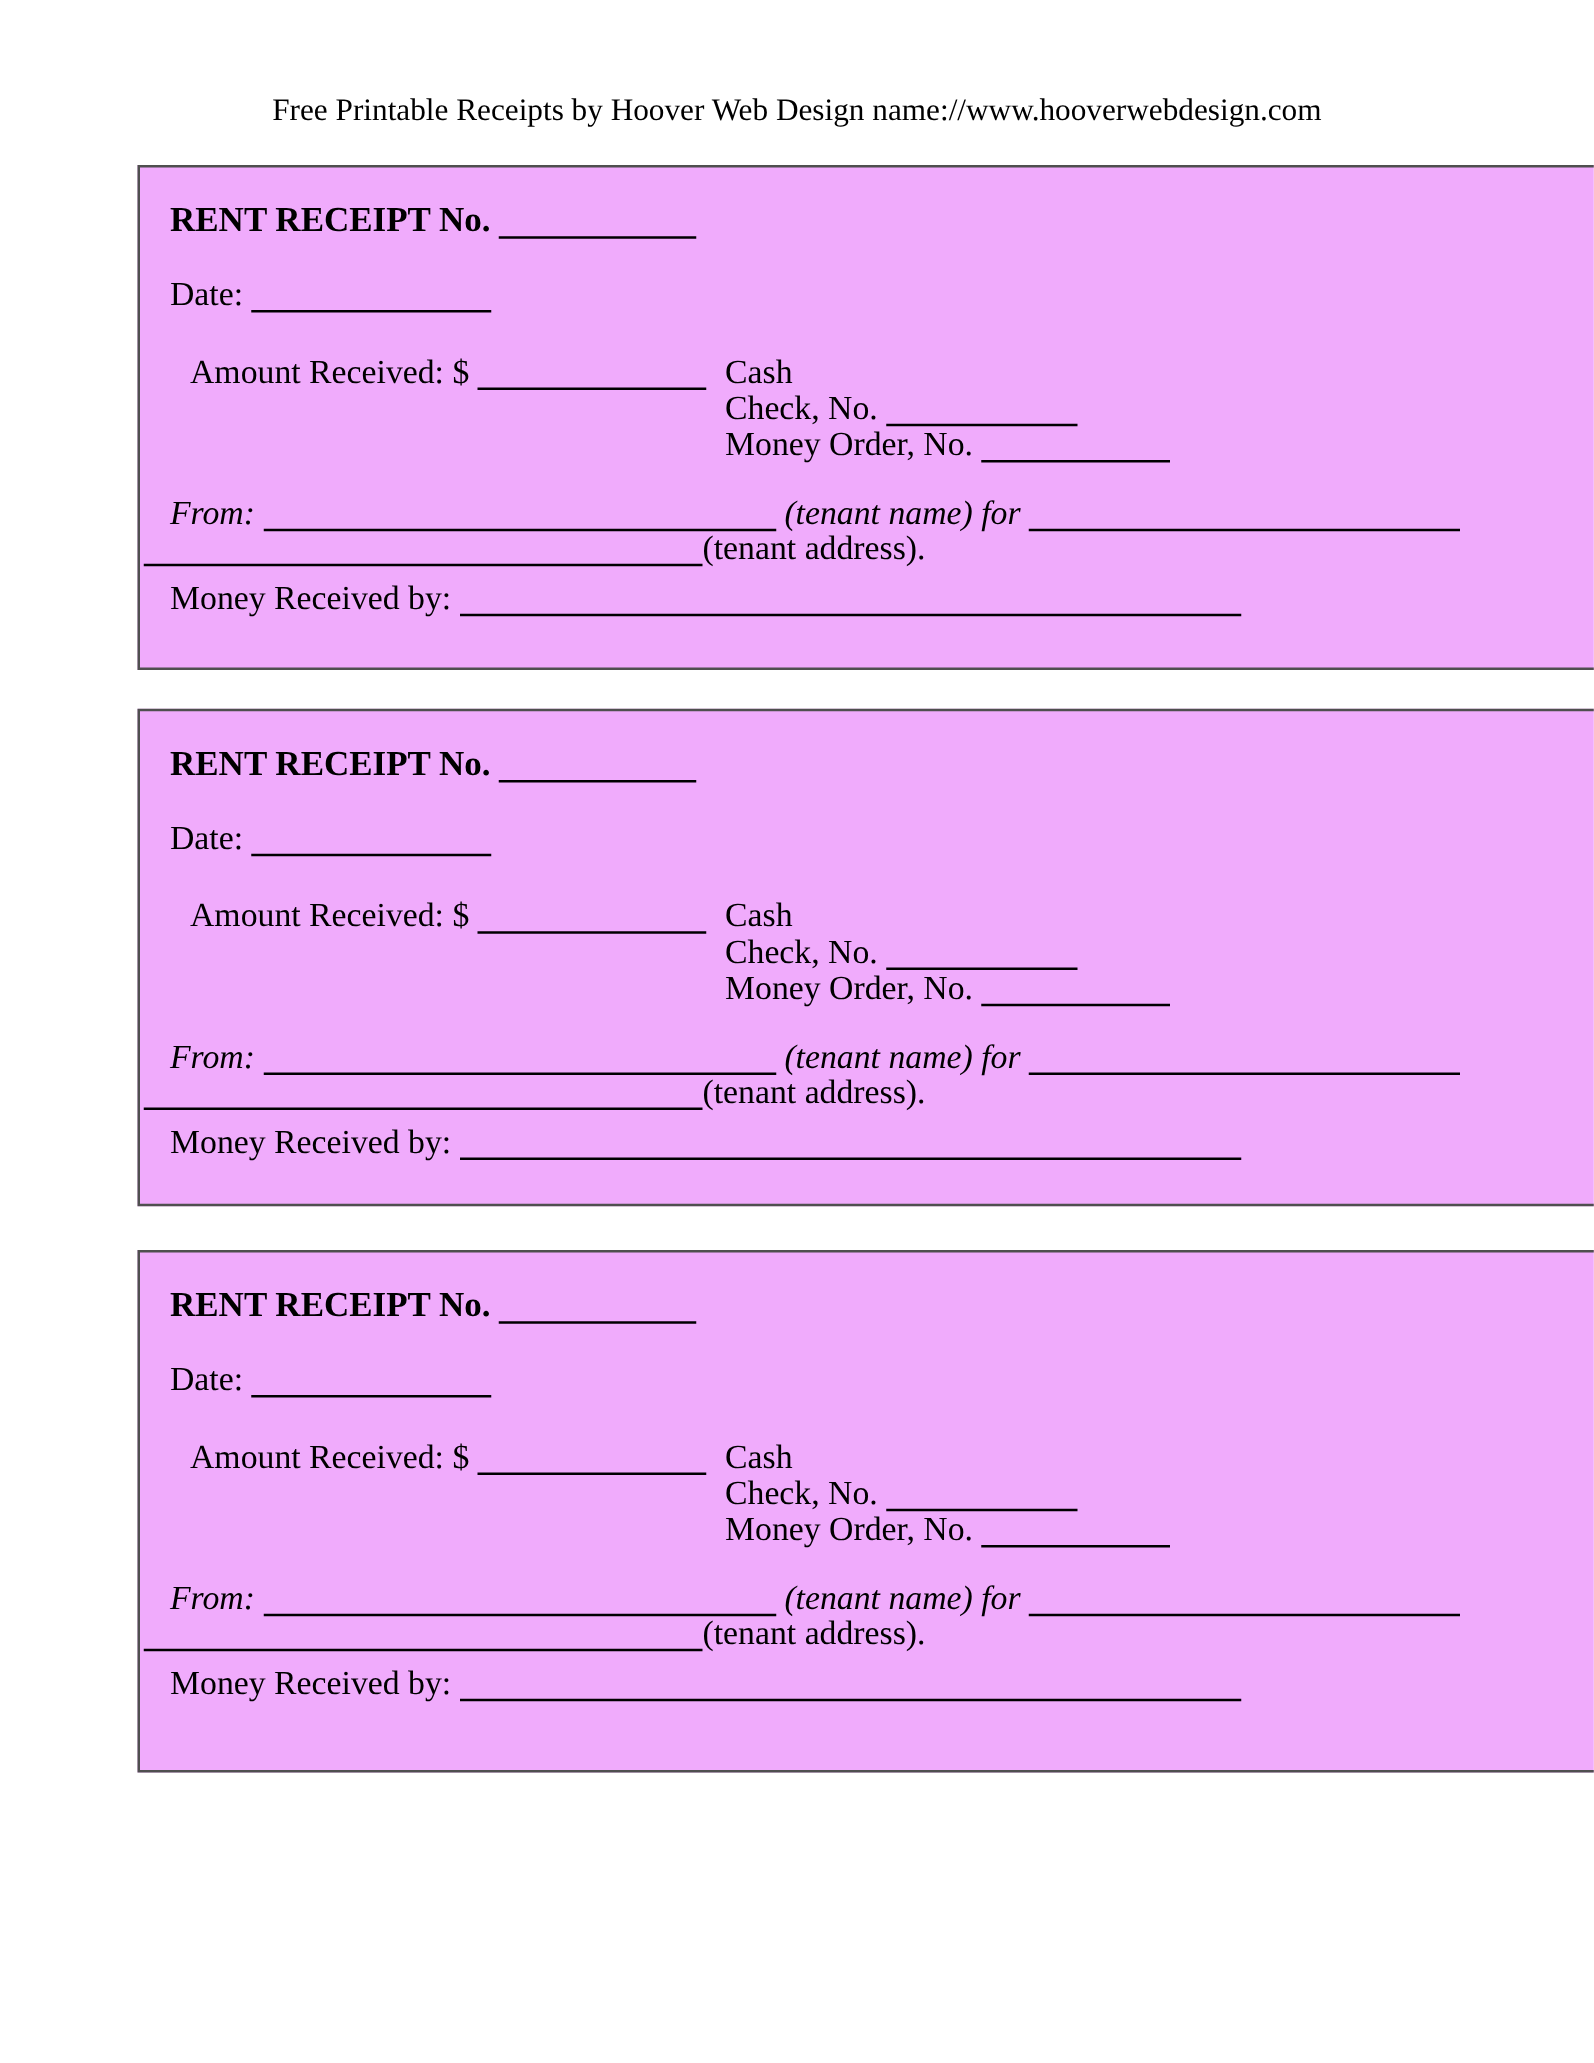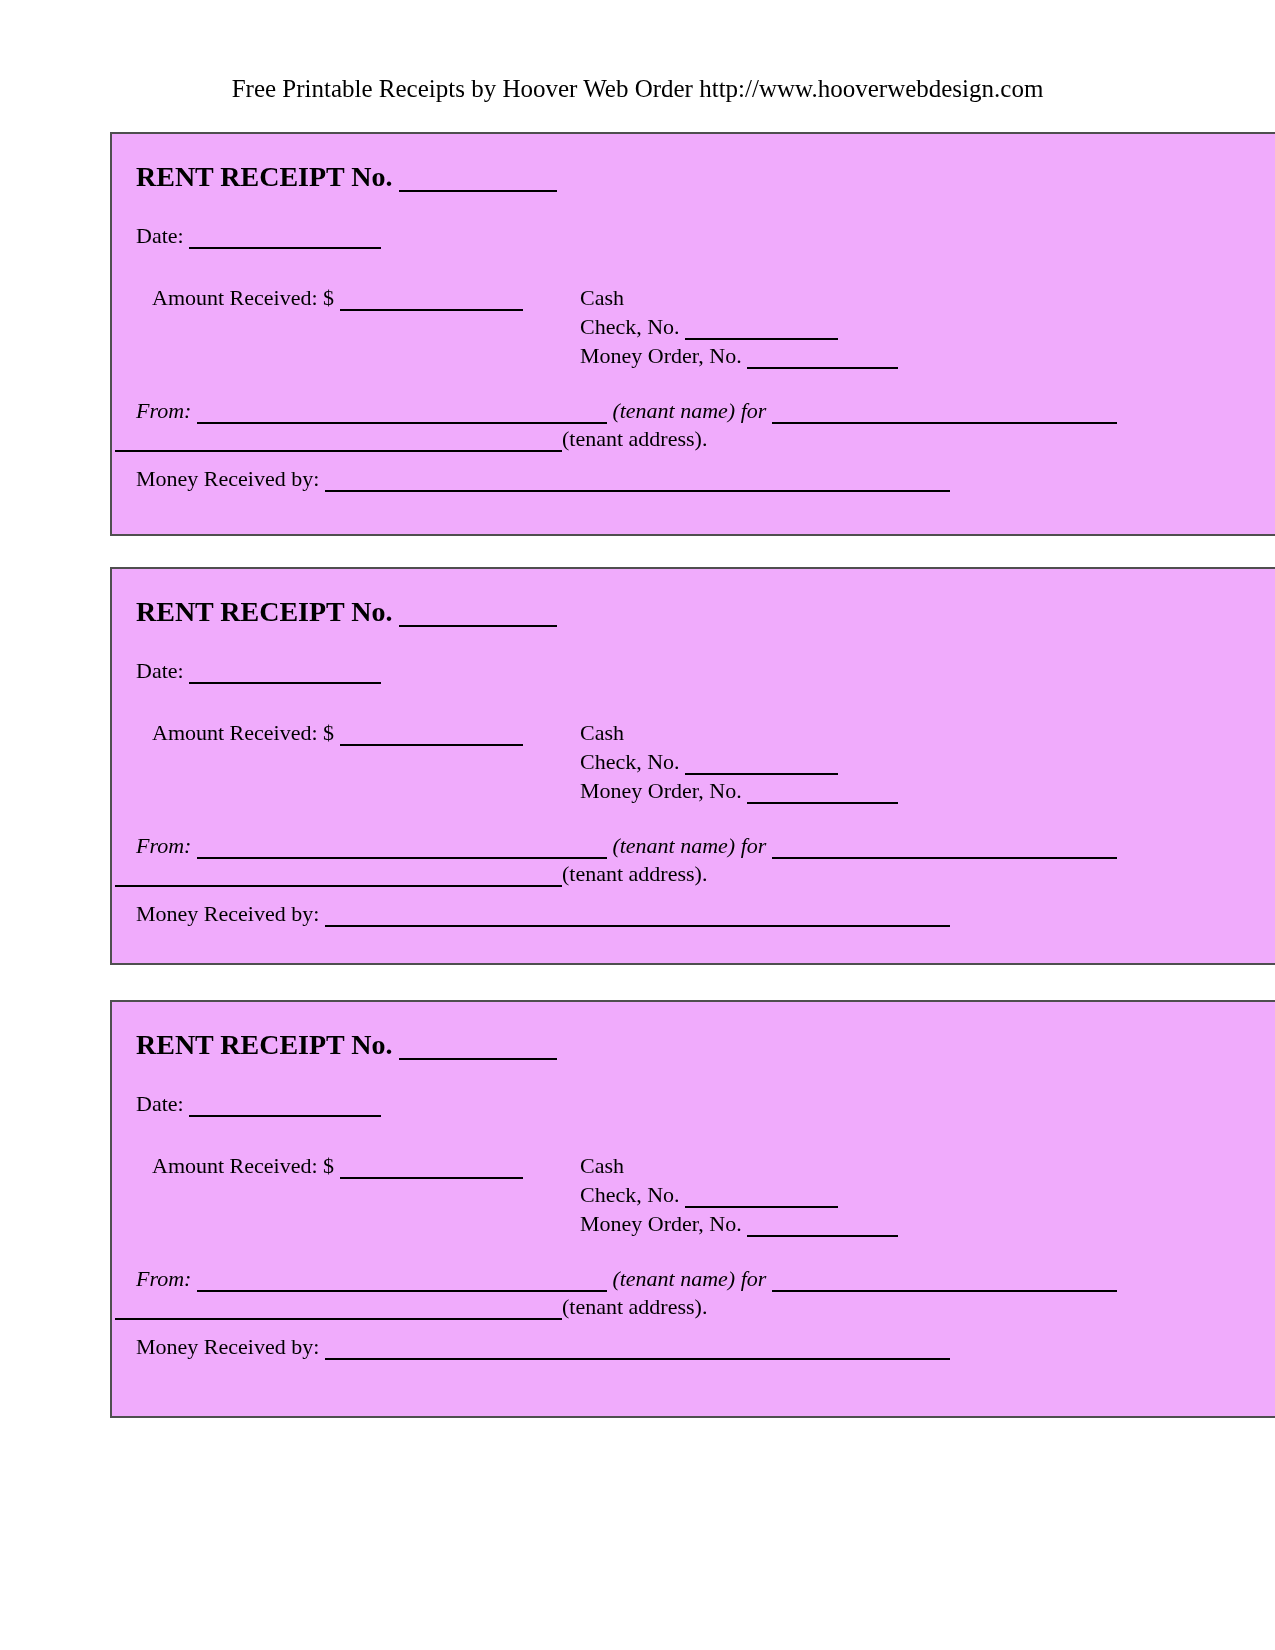--- a/index.html
+++ b/index.html
@@ -28,21 +28,21 @@
     width: 1243px;
     border: 2px solid #4f4f4f;
     background: #f0abfc;
   }
   .receipt-1 { top: 132px;  height: 404px; }
   .receipt-2 { top: 567px;  height: 398px; }
   .receipt-3 { top: 1000px; height: 418px; }
   .row {
     position: absolute;
     white-space: nowrap;
-    font-size: 22px;
+    font-size: 27px;
     line-height: 29px;
     color: #000000;
   }
   .r-title   { top: 27px;  left: 24px; font-weight: bold; font-size: 28px; line-height: 32px; }
   .r-date    { top: 87px;  left: 24px; }
   .r-amount  { top: 149px; left: 24px; margin-left: 16px; }
   .r-cash    { top: 149px; left: 468px; }
   .r-check   { top: 178px; left: 468px; }
   .r-mo      { top: 207px; left: 468px; }
   .r-from    { top: 262px; left: 24px; font-style: italic; }
@@ -62,21 +62,21 @@
   .ul-from1   { width: 410px; }
   .ul-from2   { width: 345px; }
   .ul-addr    { width: 447px; }
   .ul-moneyby { width: 625px; }
 </style>
 </head>
 <body>
 
 <div class="page">
 
-  <div class="page-header">Free Printable Receipts by Hoover Web Order http://www.hooverwebdesign.com</div>
+  <div class="page-header">Free Printable Receipts by Hoover Web Design name://www.hooverwebdesign.com</div>
 
   <section class="receipt receipt-1">
     <div class="row r-title">
       <span>RENT RECEIPT No.</span>
       <span class="ul ul-title"></span>
     </div>
     <div class="row r-date">
       <span>Date:</span>
       <span class="ul ul-date"></span>
     </div>

